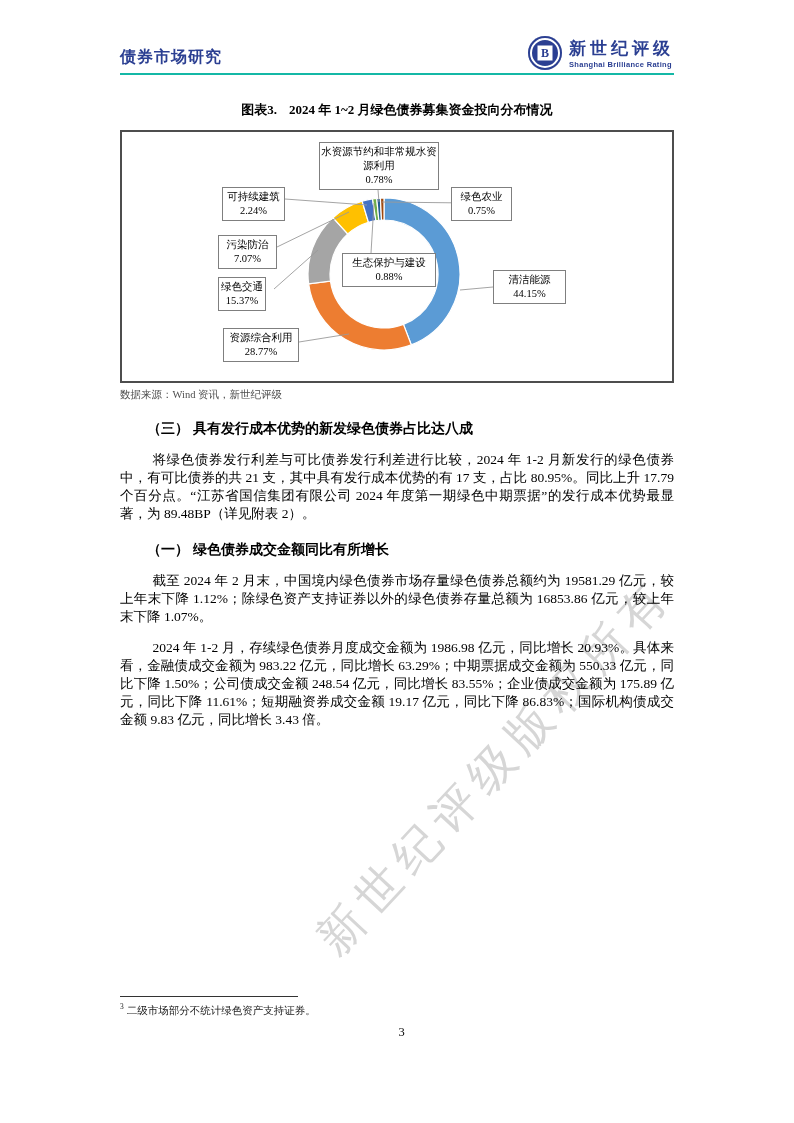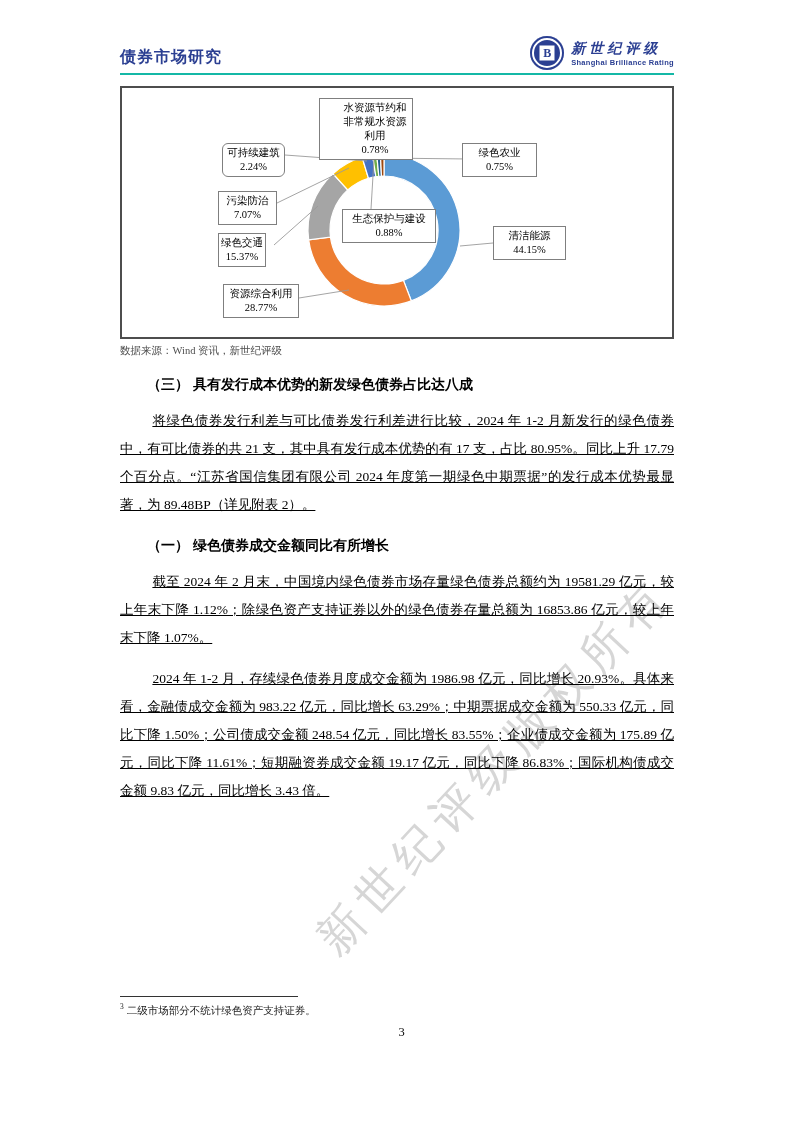--- a/index.html
+++ b/index.html
@@ -16,48 +16,48 @@
   .pub{font-family:"Liberation Sans","DejaVu Sans",sans-serif;font-weight:bold;
        font-size:16px;color:#2b3f92;letter-spacing:1px;padding-bottom:2px;}
   .logo{display:flex;align-items:center;gap:7px;}
   .emblem{width:34px;height:34px;border-radius:50%;background:#2b3f92;position:relative;
           box-shadow:inset 0 0 0 2px #2b3f92, inset 0 0 0 4px #ffffff;}
   .emblem .mono{position:absolute;left:50%;top:50%;transform:translate(-50%,-50%);
           width:15px;height:15px;background:#fff;color:#2b3f92;font-weight:bold;
           font-size:12px;line-height:15px;text-align:center;
           font-family:"Liberation Serif",serif;}
   .logotext{display:flex;flex-direction:column;align-items:flex-start;}
-  .cn{font-size:14px;font-weight:bold;font-style:italic;color:#2b3f92;letter-spacing:4px;}
+  .cn{font-size:17px;font-weight:bold;color:#2b3f92;letter-spacing:4px;}
   .en{font-size:7.5px;font-weight:bold;color:#2b3f92;letter-spacing:.3px;
       font-family:"Liberation Sans","DejaVu Sans",sans-serif;}
   
   .figtitle{text-align:center;margin-top:26px;font-weight:bold;font-size:13px;}
   .figtitle .lbl{margin-right:12px;}
   .chartframe{position:relative;margin-top:11px;height:249px;border:2px solid #4d4d4d;background:#fff;}
   .chart-svg{position:absolute;left:0;top:0;}
   .callout{position:absolute;border:1px solid #7f7f7f;background:#fff;z-index:3;
            text-align:center;font-size:10.5px;line-height:14px;padding:2px 1px;
            box-sizing:border-box;}
-  .co-water{left:197px;top:10px;width:94px;padding-left:19px;}
-  .co-sustain{left:100px;top:55px;width:63px;border-radius:6px;}
-  .co-agri{left:340px;top:55px;width:75px;font-family:Liberation Serif, serif;}
+  .co-water{left:197px;top:10px;width:120px;}
+  .co-sustain{left:100px;top:55px;width:63px;}
+  .co-agri{left:329px;top:55px;width:61px;font-family:Liberation Serif, serif;}
   .co-pollution{left:96px;top:103px;width:59px;}
   .co-eco{left:220px;top:121px;width:94px;}
   .co-transport{left:96px;top:145px;width:48px;}
   .co-clean{left:371px;top:138px;width:73px;}
   .co-resource{left:101px;top:196px;width:76px;}
   .source{margin-top:5px;font-size:10.5px;color:#4d4d4d;}
   
   .h-sub{font-family:"Liberation Sans","DejaVu Sans",sans-serif;font-weight:bold;
          font-size:14px;margin:18px 0 0 0;padding-left:27px;}
   .h-main{font-family:"Liberation Sans","DejaVu Sans",sans-serif;font-weight:bold;
           font-size:14px;margin:16px 0 0 0;padding-left:27px;}
   .h-main sup{font-size:9px;}
-  p.body{font-size:13.5px;line-height:28px;margin:13px 0 0 0;text-align:justify;
-         text-indent:2.4em;text-decoration:underline;}
+  p.body{font-size:13.5px;line-height:18px;margin:13px 0 0 0;text-align:justify;
+         text-indent:2.4em;}
   
   .footer{position:absolute;left:120px;right:111px;top:996px;z-index:1;font-family:Liberation Serif, serif;}
   .fnrule{width:178px;border-top:1.2px solid #333;}
   .fn{font-size:10.5px;margin-top:5px;color:#1a1a1a;}
   .fn sup{font-size:7.5px;margin-right:3px;}
   .pageno{text-align:center;font-size:12.5px;margin-top:7px;}
 </style>
 </head>
 <body>
 
@@ -72,20 +72,23 @@
         <div class="emblem">
           <div class="mono">B</div>
         </div>
         <div class="logotext">
           <div class="cn">新世纪评级</div>
           <div class="en">Shanghai Brilliance Rating</div>
         </div>
       </div>
     </div>
 
+    <div class="figtitle">
+      <span class="lbl">图表3.</span><span>2024 年 1~2 月绿色债券募集资金投向分布情况</span>
+    </div>
 
     <div class="chartframe">
       <svg class="chart-svg" width="550" height="245" viewBox="0 0 550 245">
         <g id="slices">
             <path d="M262.00 66.00 A76 76 0 0 1 289.33 212.92 L281.42 192.39 A54 54 0 0 0 262.00 88.00 Z" fill="#5B9BD5" stroke="#ffffff" stroke-width="1.2"></path>
             <path d="M289.33 212.92 A76 76 0 0 1 186.65 151.94 L208.46 149.06 A54 54 0 0 0 281.42 192.39 Z" fill="#ED7D31" stroke="#ffffff" stroke-width="1.2"></path>
             <path d="M186.65 151.94 A76 76 0 0 1 210.96 85.69 L225.74 101.99 A54 54 0 0 0 208.46 149.06 Z" fill="#A5A5A5" stroke="#ffffff" stroke-width="1.2"></path>
             <path d="M210.96 85.69 A76 76 0 0 1 240.11 69.22 L246.45 90.29 A54 54 0 0 0 225.74 101.99 Z" fill="#FFC000" stroke="#ffffff" stroke-width="1.2"></path>
             <path d="M240.11 69.22 A76 76 0 0 1 250.54 66.87 L253.86 88.62 A54 54 0 0 0 246.45 90.29 Z" fill="#4472C4" stroke="#ffffff" stroke-width="1.2"></path>
             <path d="M250.54 66.87 A76 76 0 0 1 254.71 66.35 L256.82 88.25 A54 54 0 0 0 253.86 88.62 Z" fill="#70AD47" stroke="#ffffff" stroke-width="1.2"></path>

